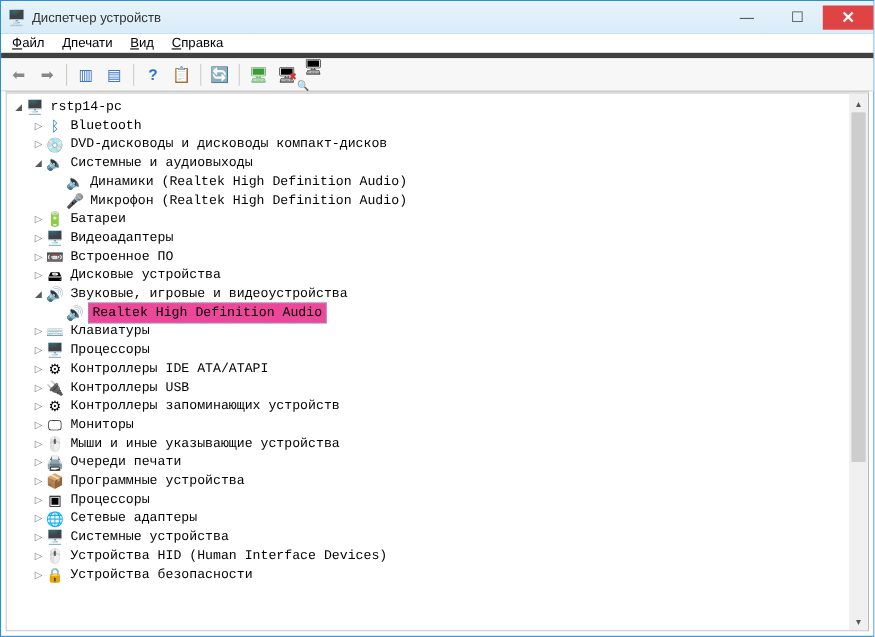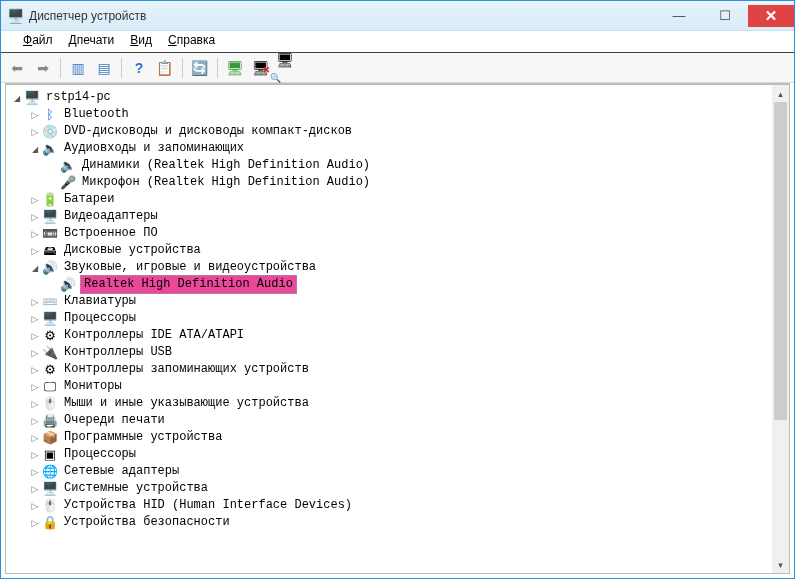--- a/index.html
+++ b/index.html
@@ -4,21 +4,21 @@
 <style>
 * { box-sizing: border-box; margin: 0; padding: 0; }
 body { font-family: "Segoe UI", Tahoma, sans-serif; font-size: 12px; background: #fff; }
 .window { width: 795px; height: 579px; border: 1px solid #2c8fd4; display: flex; flex-direction: column; background: #fff; }
 .titlebar { height: 30px; background: linear-gradient(#e8f3fb, #d9ecf9); display: flex; align-items: center; padding: 0 0 0 6px; color: #333; border-bottom: 1px solid #c9e0f0; }
 .titlebar .app-icon { width: 16px; height: 16px; margin-right: 6px; font-size:14px; }
 .titlebar .title { flex: 1; text-align: left; font-size: 12px; color: #333; }
 .winbtns { display: flex; }
 .winbtn { width: 46px; height: 22px; display:flex; align-items:center; justify-content:center; color:#444; font-family: Arial; font-size:13px; }
 .winbtn.close { background: #e04343; color: #fff; font-size: 15px; font-weight: bold; height: 22px; }
-.menubar { height: 22px; display:flex; align-items:flex-start; padding: 0 14px; background:#fff; border-bottom:1px solid #404040;}
+.menubar { height: 22px; display:flex; align-items:flex-end; padding: 0 2px; background:#fff; border-bottom:5px solid #404040;}
 .menu-item { padding: 2px 8px; font-size:12px; }
 .menu-item u { text-decoration: underline; }
 .toolbar { height: 30px; display:flex; align-items:center; padding: 2px 4px; gap:2px; background:#f7f7f7; border-bottom:1px solid #d9d9d9; }
 .tbtn { width:24px; height:24px; display:flex; align-items:center; justify-content:center; border:1px solid transparent; font-size:14px; }
 .tsep { width:1px; height:20px; background:#ccc; margin:0 3px; }
 .content { flex:1; display:flex; border-top:1px solid #bcbcbc; margin:0 4px 4px 4px; overflow:hidden; }
 .tree-wrap { flex:1; border:1px solid #bcbcbc; background:#fff; position:relative; overflow:hidden; }
 .tree { padding: 4px 2px; overflow-y:auto; height:100%; }
 .scrollbar { position:absolute; right:0; top:0; width:17px; height:100%; background:#f0f0f0; display:flex; flex-direction:column; }
 .scroll-arrow { height:17px; display:flex; align-items:center; justify-content:center; font-size:9px; color:#555; background:#f0f0f0; }
@@ -109,21 +109,21 @@
             <span class="node-label">Bluetooth</span>
           </div>
           <div class="row indent1">
             <span class="arrow collapsed"></span>
             <span class="node-icon">💿</span>
             <span class="node-label">DVD-дисководы и дисководы компакт-дисков</span>
           </div>
           <div class="row indent1">
             <span class="arrow expanded"></span>
             <span class="node-icon">🔈</span>
-            <span class="node-label">Аудиовходы и запоминающих</span>
+            <span class="node-label">Системные и аудиовыходы</span>
           </div>
           <div class="row indent2">
             <span class="arrow none"></span>
             <span class="node-icon">🔈</span>
             <span class="node-label">Динамики (Realtek High Definition Audio)</span>
           </div>
           <div class="row indent2">
             <span class="arrow none"></span>
             <span class="node-icon">🎤</span>
             <span class="node-label">Микрофон (Realtek High Definition Audio)</span>

